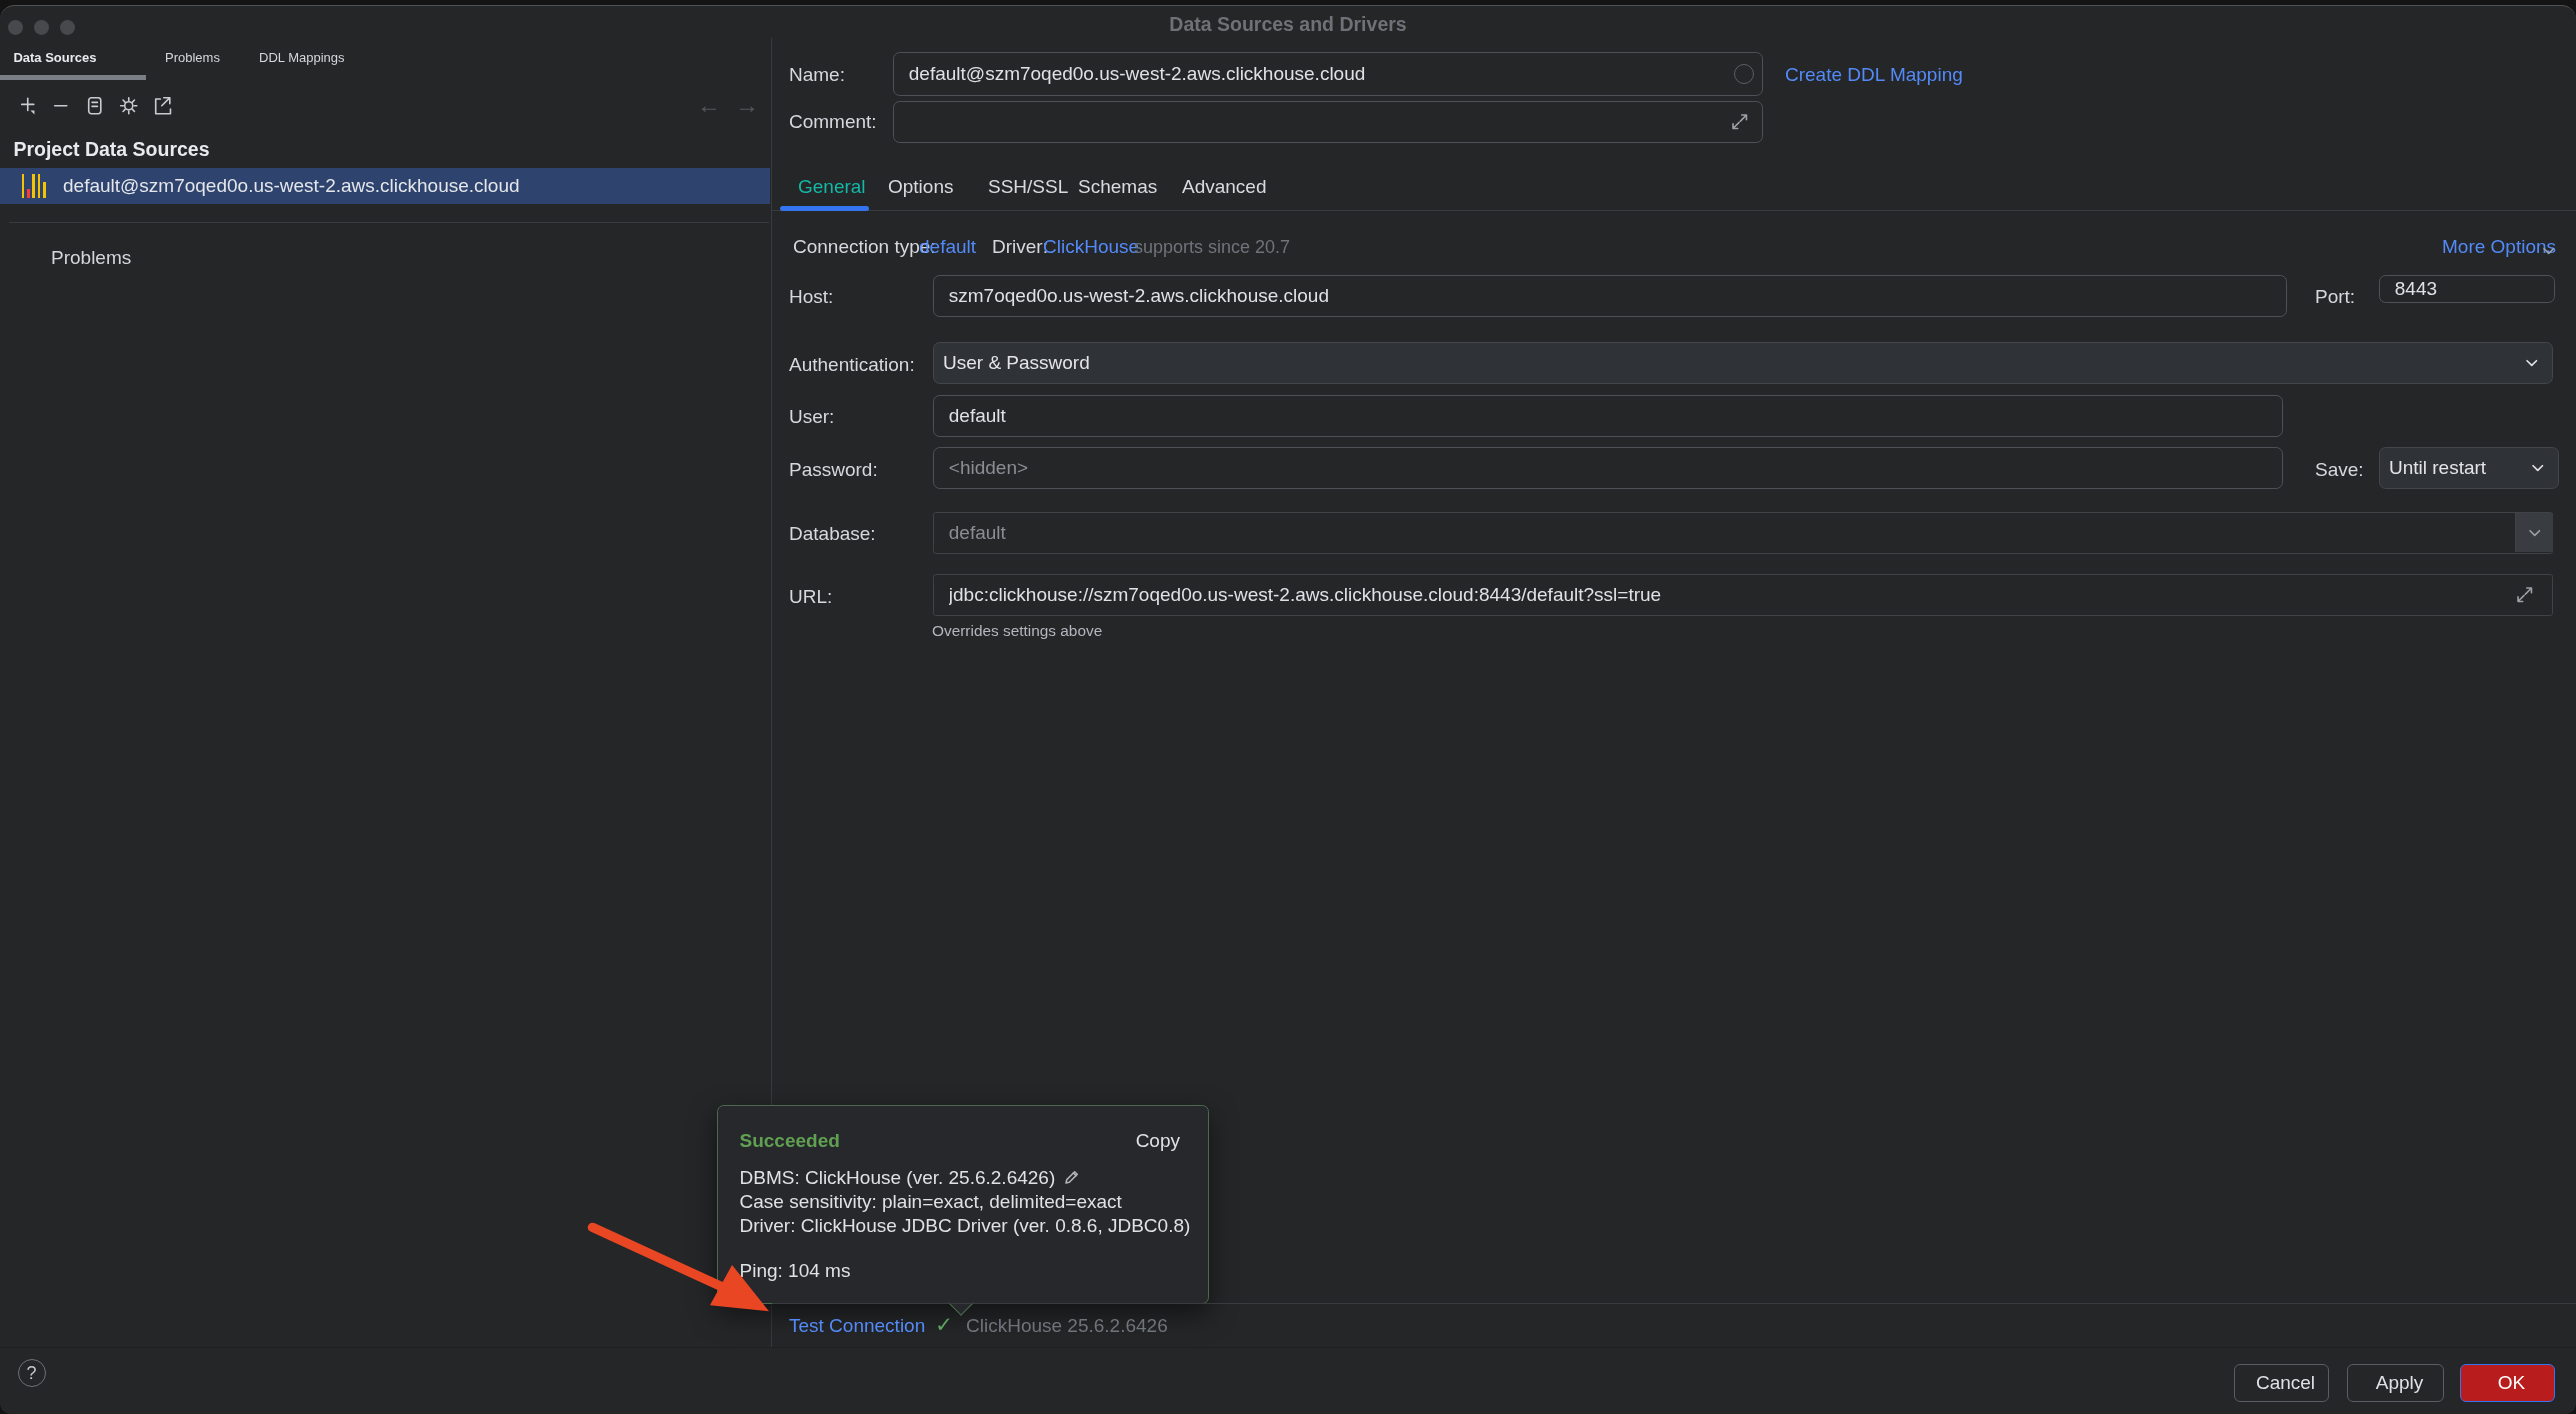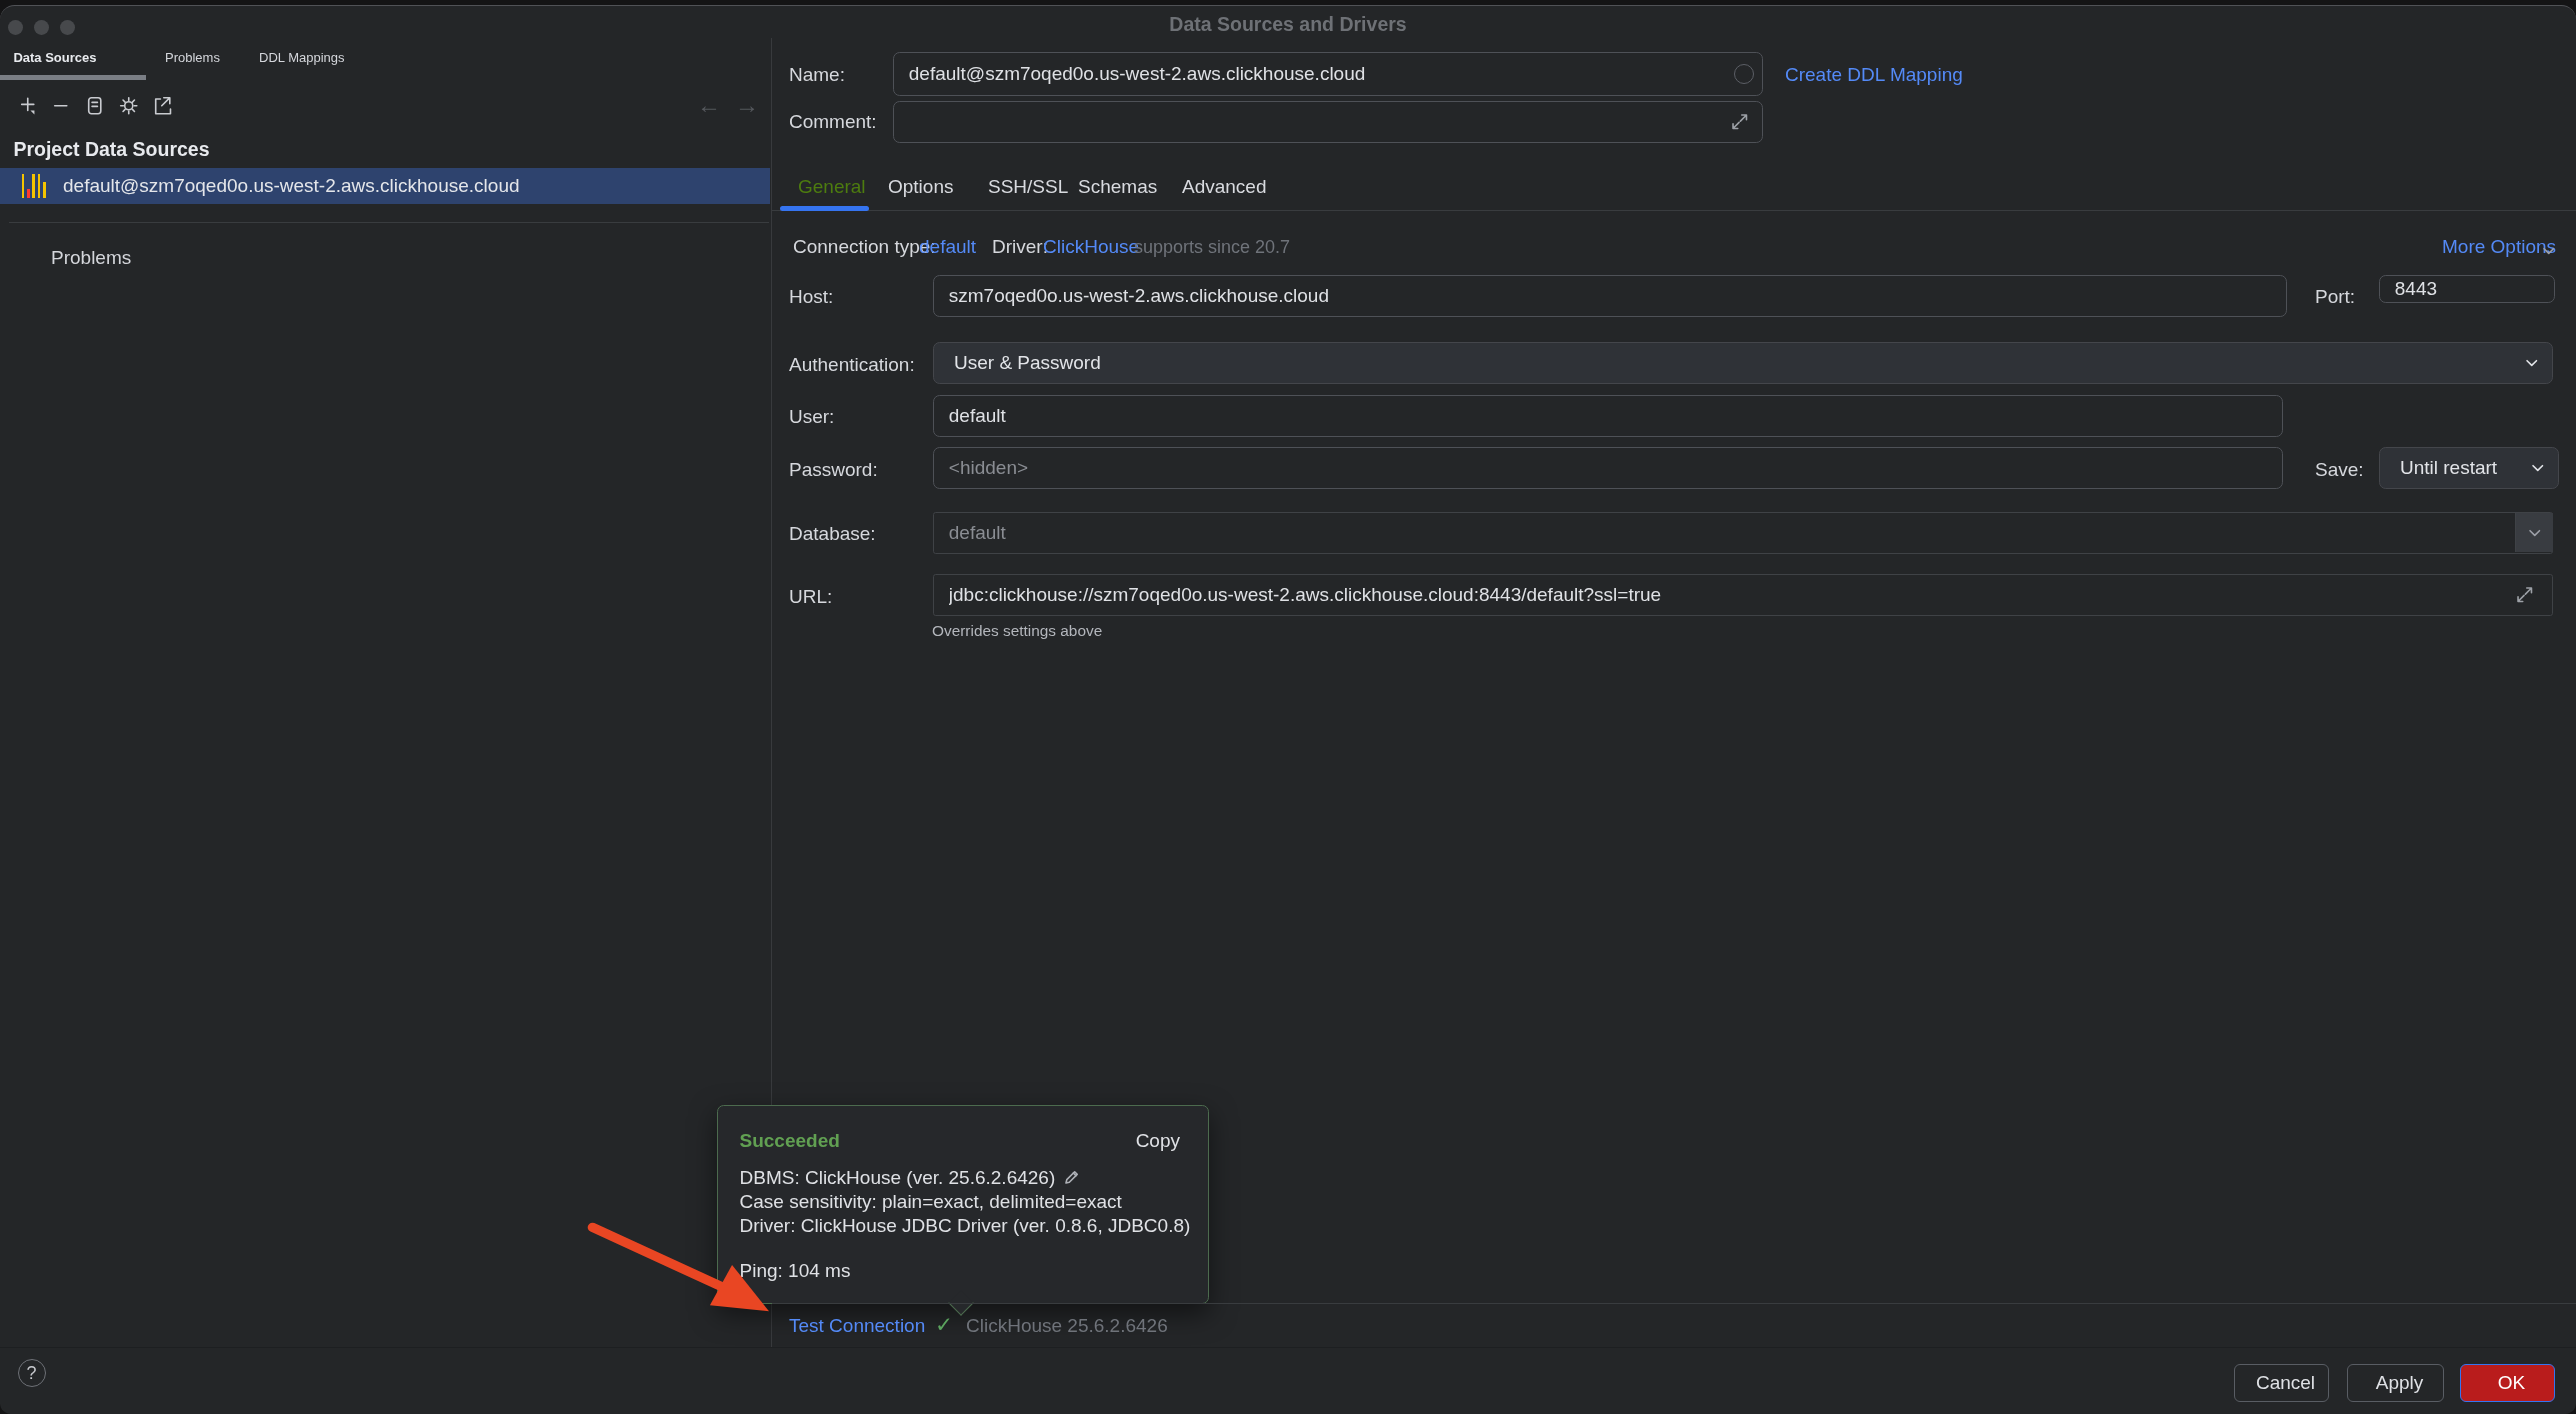--- a/index.html
+++ b/index.html
@@ -28,21 +28,21 @@
   .lp-divider{position:absolute;left:9.4px;top:222px;width:760px;height:1.3px;background:#393c3f;}
   .problems{position:absolute;left:51px;top:247px;color:#d4d6db;}
   .vsplit{position:absolute;left:771px;top:38px;width:1.3px;height:1309px;background:#383a3d;}
   
   .flabel{position:absolute;color:#d6d8dd;}
   .input{position:absolute;box-sizing:border-box;background:transparent;border:1.3px solid #4e5157;
          border-radius:6.7px;color:#dfe1e5;font:inherit;font-size:19px;padding:0 14.8px;outline:none;}
   .input::placeholder{color:#8a8d93;}
   .input.square{border-color:#3f4246;border-radius:2.7px;}
   .dropdown{position:absolute;box-sizing:border-box;background:#2f3237;border:1.3px solid #44464b;
-            border-radius:6.7px;display:flex;align-items:center;padding:0 20px;color:#e2e4e8;}
+            border-radius:6.7px;display:flex;align-items:center;padding:0 9px;color:#e2e4e8;}
   .dropdown .chev{position:absolute;right:12px;}
   .chev svg{width:17.5px;height:17.5px;display:block;}
   .combo-btn{position:absolute;box-sizing:border-box;background:#393c41;border-left:1.3px solid #3f4246;
              display:flex;align-items:center;justify-content:center;}
   .link{color:#548af7;cursor:pointer;}
   .rtab{position:absolute;top:176px;color:#d9dbe0;}
   .rtab-underline{position:absolute;left:780px;top:206px;width:89px;height:5.4px;background:#3574f0;border-radius:2.7px;}
   .rtab-line{position:absolute;left:772px;top:210px;width:1804px;height:1.3px;background:#393c3f;}
   .muted{color:#6f737a;}
   .small-note{position:absolute;font-size:15.4px;color:#b3b6bc;}
@@ -140,21 +140,21 @@
   <div class="abs link" style="left:1785px;top:64px">Create DDL Mapping</div>
 
   <div class="flabel" style="left:789px;top:111px">Comment:</div>
   <input class="input" style="left: 893px; top: 101px; width: 870px; height: 42px;" value="">
   <div class="expand-ico" style="left:1729px;top:111px">
     <svg viewBox="0 0 32 32">
         <path d="M19 6h7v7M26 6 17 15M13 26H6v-7M6 26l9-9"></path>
       </svg>
   </div>
 
-  <div class="rtab" style="left:798px;color:#4d7c0f">General</div>
+  <div class="rtab" style="left:798px;color:#14b8a6">General</div>
   <div class="rtab" style="left:888px">Options</div>
   <div class="rtab" style="left:988px">SSH/SSL</div>
   <div class="rtab" style="left:1078px">Schemas</div>
   <div class="rtab" style="left:1182px">Advanced</div>
   <div class="rtab-line"></div>
   <div class="rtab-underline"></div>
 
   <div class="flabel" style="left:793px;top:236px">Connection type:</div>
   <div class="abs link" style="left:919px;top:236px">default</div>
   <div class="flabel" style="left:992px;top:236px">Driver:</div>

